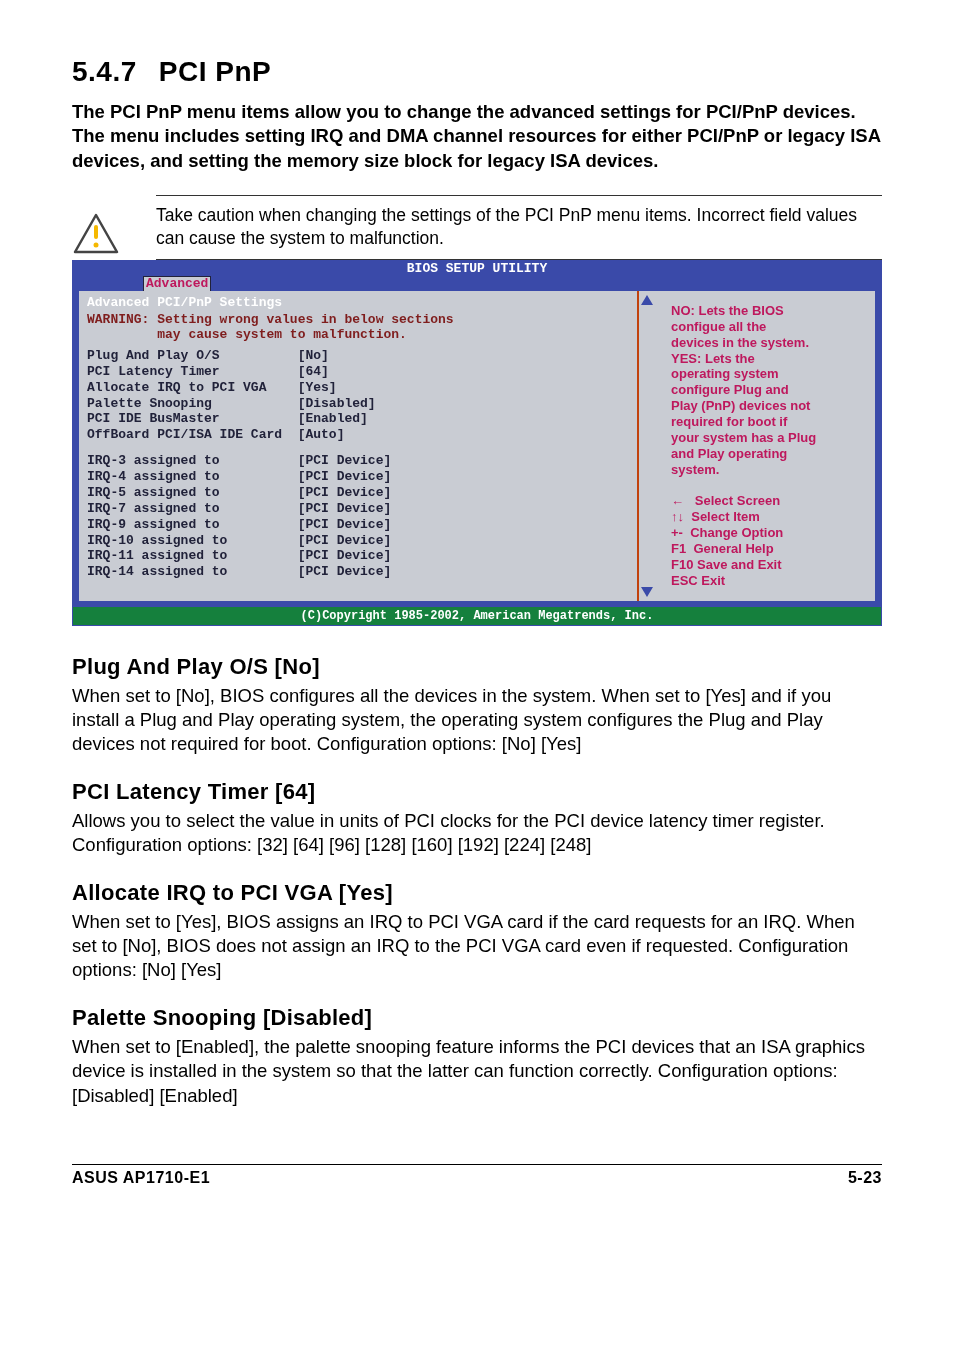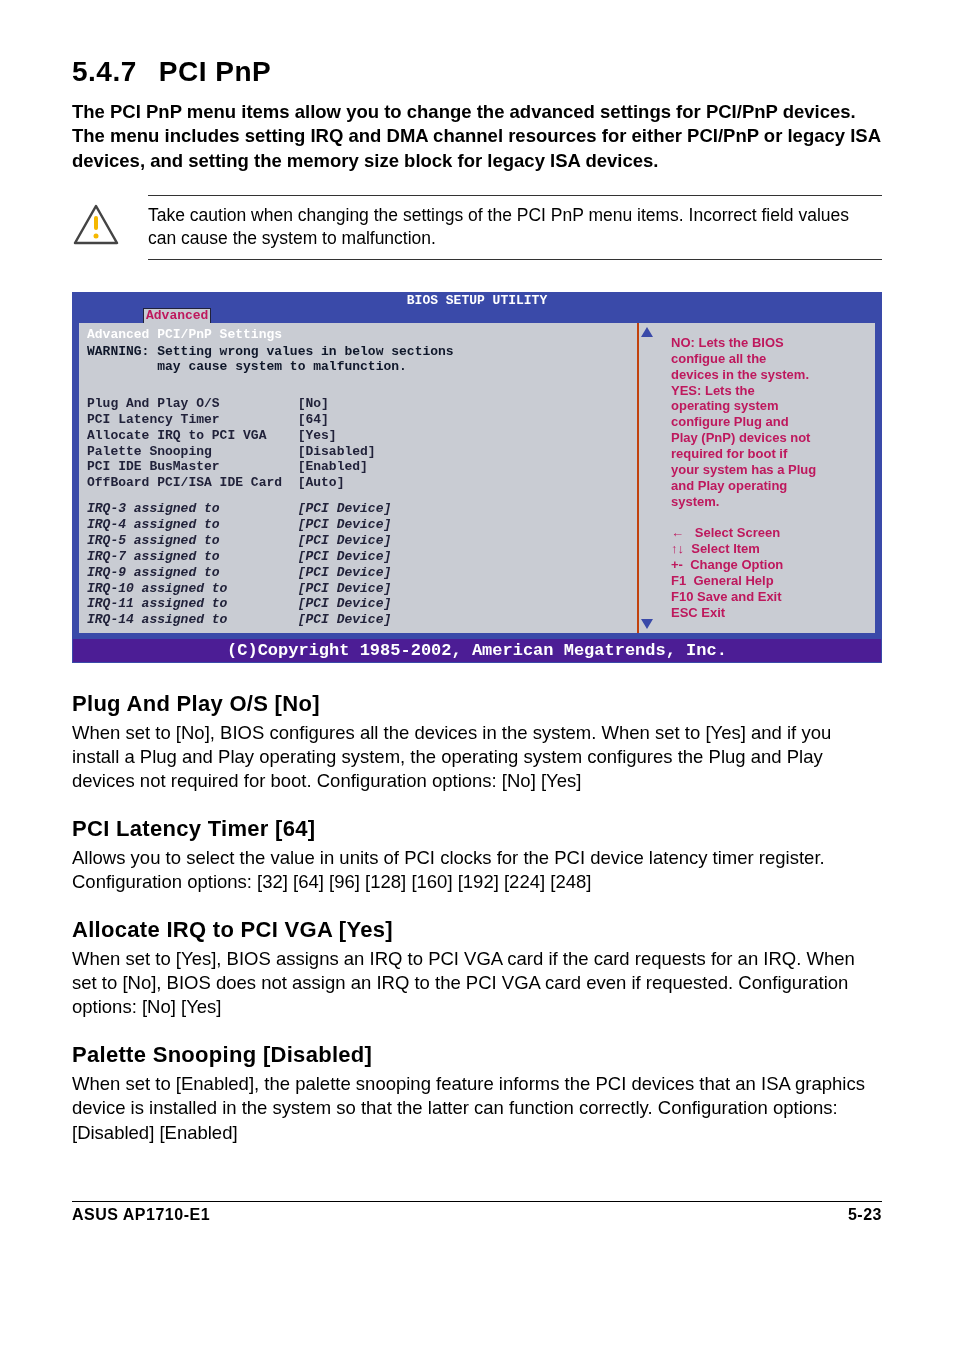--- a/index.html
+++ b/index.html
@@ -22,23 +22,23 @@
   }
   .section-num .gap { display:inline-block; width:22px; }
   p.intro {
     font-size: 18.5px;
     line-height: 1.32;
     margin: 0 0 22px 0;
     font-weight: bold;
   }
   .caution-block {
     display: flex;
-    align-items: center;
-    gap: 28px;
-    margin-bottom: 32px;
+    align-items: flex-end;
+    gap: 36px;
+    margin-bottom: 0;
   }
   .caution-icon {
     flex: 0 0 auto;
   }
   .caution-text {
     flex: 1;
     border-top: 1px solid #333;
     border-bottom: 1px solid #333;
     padding: 8px 0;
     font-size: 17.5px;
@@ -95,23 +95,23 @@
   .bios-side {
     width: 220px;
     padding: 4px 8px;
     color: #21223a;
   }
   .bios-heading {
     color: #fff;
     margin-bottom: 2px;
   }
   .bios-warning {
-    color: #0f172a;
+    color: #7f1d1d;
     white-space: pre;
-    margin-bottom: 22px;
+    margin-bottom: 6px;
   }
   .bios-kv {
     white-space: pre;
     color: #21223a;
     line-height: 1.22;
   }
   .bios-side pre {
     margin: 8px;
     white-space: pre;
     font-family: Liberation Sans, sans-serif;
@@ -131,23 +131,23 @@
     width: 16px;
     display:flex;
     flex-direction:column;
     justify-content:space-between;
     align-items:center;
     padding:4px 0;
   }
   .bios-copyright {
     text-align: center;
     color: #fff;
-    background: #4c1d95;
+    background: #15803d;
     font-family: "Courier New", monospace;
-    font-size: 17px;
+    font-size: 12px;
     font-weight: bold;
     padding: 2px 7px;
   }
   h3.opt {
     font-size: 22px;
     font-weight: 900;
     margin: 0 0 4px 0;
     letter-spacing: 0.3px;
   }
   p.optdesc {
@@ -197,21 +197,21 @@
       <div class="bios-main">
         <div class="bios-heading">Advanced PCI/PnP Settings</div>
         <div class="bios-warning">WARNING: Setting wrong values in below sections
          may cause system to malfunction.</div>
         <div class="bios-kv">Plug And Play O/S          [No]
 PCI Latency Timer          [64]
 Allocate IRQ to PCI VGA    [Yes]
 Palette Snooping           [Disabled]
 PCI IDE BusMaster          [Enabled]
 OffBoard PCI/ISA IDE Card  [Auto]</div>
-        <div class="bios-kv" style="margin-top:10px;font-style:italic;">IRQ-3 assigned to          [PCI Device]
+        <div class="bios-kv" style="margin-top:10px;">IRQ-3 assigned to          [PCI Device]
 IRQ-4 assigned to          [PCI Device]
 IRQ-5 assigned to          [PCI Device]
 IRQ-7 assigned to          [PCI Device]
 IRQ-9 assigned to          [PCI Device]
 IRQ-10 assigned to         [PCI Device]
 IRQ-11 assigned to         [PCI Device]
 IRQ-14 assigned to         [PCI Device]</div>
       </div>
       <div class="bios-scroll">
         <span class="tri-up"></span>

